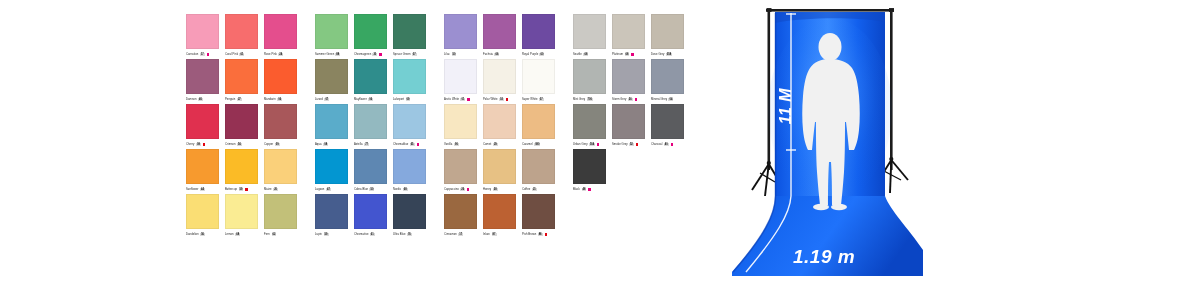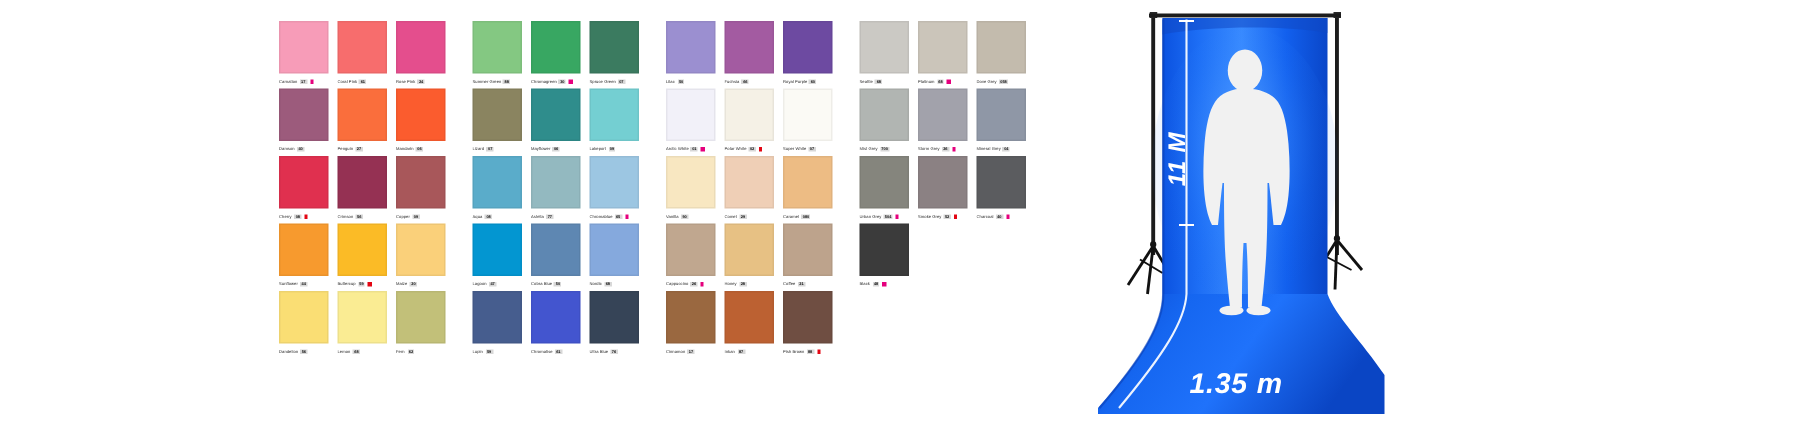--- a/index.html
+++ b/index.html
@@ -593,16 +593,16 @@
                  C138 146 140 140 141 130
                  C142 120 142 108 141 96
                  C140 84 138 74 134 68
                  C130 62 121 59 112 59 Z"></path>
         <ellipse cx="103" cy="207" rx="8" ry="3.2"></ellipse>
         <ellipse cx="121" cy="207" rx="8" ry="3.2"></ellipse>
       </g>
     </svg>
 
     <div class="dim-label" id="label-height">11 M</div>
-    <div class="dim-label" id="label-width">1.35 m</div>
+    <div class="dim-label" id="label-width">1.19 m</div>
   </div>
 
 </div>
 
 </body></html>

